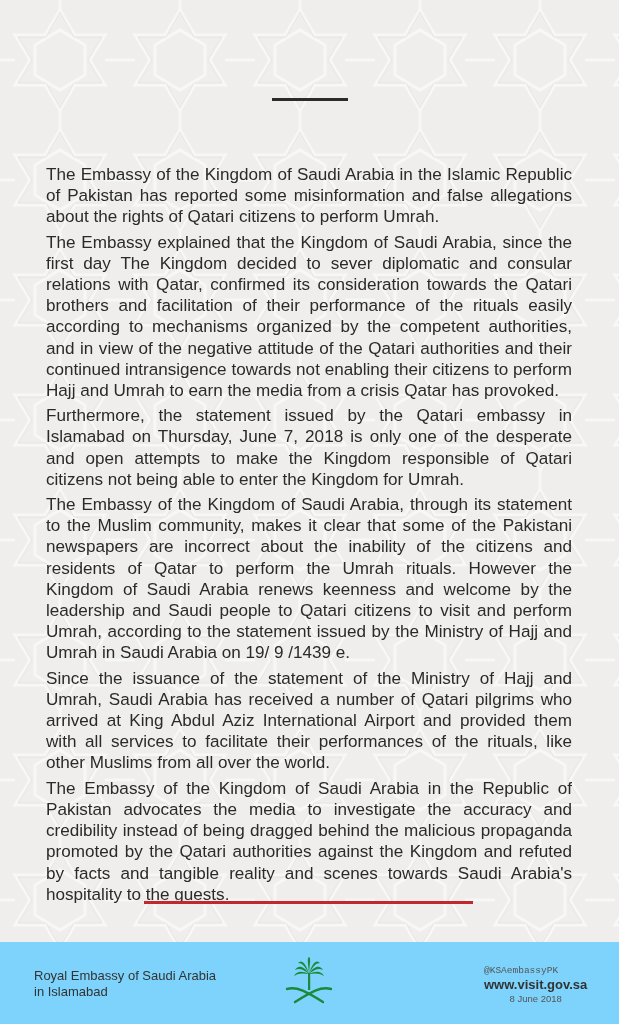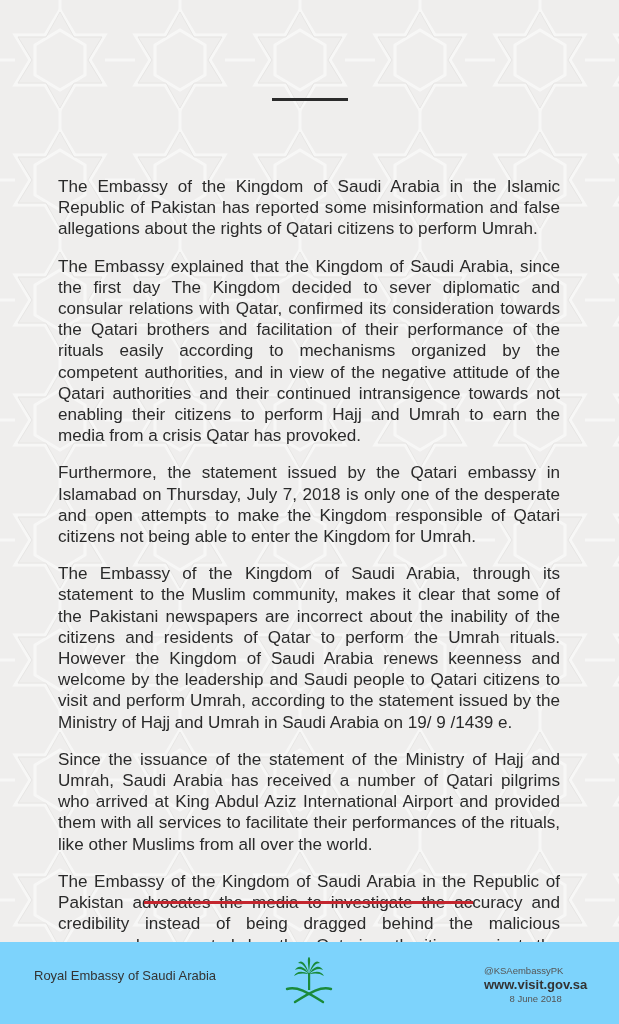--- a/index.html
+++ b/index.html
@@ -57,21 +57,21 @@
       position: absolute;
       top: 160px;
       left: 42px;
       width: 534px;
       color: #2a2a2a;
       font-size: 17.1px;
       line-height: 21.2px;
       text-align: justify;
     }
     .body-text p {
-      margin: 16px;
+      margin: 4px;
     }
     .divider {
       position: absolute;
       top: 901px;
       left: 144px;
       width: 329px;
       height: 3px;
       background: #c4262e;
     }
     .footer {
@@ -100,20 +100,21 @@
     .footer-right {
       position: absolute;
       left: 484px;
       top: 23px;
       color: #444444;
     }
     .handle {
       font-size: 9.5px;
       line-height: 12px;
       color: #555555;
+      font-family: Liberation Mono, monospace;
     }
     .website {
       font-size: 13px;
       font-weight: bold;
       line-height: 16px;
       color: #333333;
     }
     .date {
       font-size: 9.5px;
       line-height: 12px;
@@ -145,32 +146,33 @@
   </svg>
 
   <div class="title-row">
     <span class="dash"></span>
     <span class="dash"></span>
   </div>
 
   <div class="body-text">
     <p>The Embassy of the Kingdom of Saudi Arabia in the Islamic Republic of Pakistan has reported some misinformation and false allegations about the rights of Qatari citizens to perform Umrah.</p>
     <p>The Embassy explained that the Kingdom of Saudi Arabia, since the first day The Kingdom decided to sever diplomatic and consular relations with Qatar, confirmed its consideration towards the Qatari brothers and facilitation of their performance of the rituals easily according to mechanisms organized by the competent authorities, and in view of the negative attitude of the Qatari authorities and their continued intransigence towards not enabling their citizens to perform Hajj and Umrah to earn the media from a crisis Qatar has provoked.</p>
-    <p>Furthermore, the statement issued by the Qatari embassy in Islamabad on Thursday, July 7, 2018 is only one of the desperate and open attempts to make the Kingdom responsible of Qatari citizens not being able to enter the Kingdom for Umrah.</p>
+    <p>Furthermore, the statement issued by the Qatari embassy in Islamabad on Thursday, June 7, 2018 is only one of the desperate and open attempts to make the Kingdom responsible of Qatari citizens not being able to enter the Kingdom for Umrah.</p>
     <p>The Embassy of the Kingdom of Saudi Arabia, through its statement to the Muslim community, makes it clear that some of the Pakistani newspapers are incorrect about the inability of the citizens and residents of Qatar to perform the Umrah rituals. However the Kingdom of Saudi Arabia renews keenness and welcome by the leadership and Saudi people to Qatari citizens to visit and perform Umrah, according to the statement issued by the Ministry of Hajj and Umrah in Saudi Arabia on 19/ 9 /1439 e.</p>
     <p>Since the issuance of the statement of the Ministry of Hajj and Umrah, Saudi Arabia has received a number of Qatari pilgrims who arrived at King Abdul Aziz International Airport and provided them with all services to facilitate their performances of the rituals, like other Muslims from all over the world.</p>
     <p>The Embassy of the Kingdom of Saudi Arabia in the Republic of Pakistan advocates the media to investigate the accuracy and credibility instead of being dragged behind the malicious propaganda promoted by the Qatari authorities against the Kingdom and refuted by facts and tangible reality and scenes towards Saudi Arabia's hospitality to the guests.</p>
   </div>
 
   <div class="divider"></div>
 </div>
 
 <div class="footer">
   <div class="footer-left">
     <div>Royal Embassy of Saudi Arabia</div>
+    <div>in Islamabad</div>
   </div>
 
   <svg class="emblem" viewBox="0 0 52 52">
     <g fill="#1a8a3a" stroke="none">
 
       <path d="M26 18 C20 8, 14 10, 12 14 C16 12, 20 13, 26 18 Z"></path>
       <path d="M26 18 C32 8, 38 10, 40 14 C36 12, 32 13, 26 18 Z"></path>
       <path d="M26 18 C22 5, 18 4, 15 7 C19 7, 22 10, 26 18 Z"></path>
       <path d="M26 18 C30 5, 34 4, 37 7 C33 7, 30 10, 26 18 Z"></path>
       <path d="M26 18 C25 6, 24 2, 26 1 C28 2, 27 6, 26 18 Z"></path>

